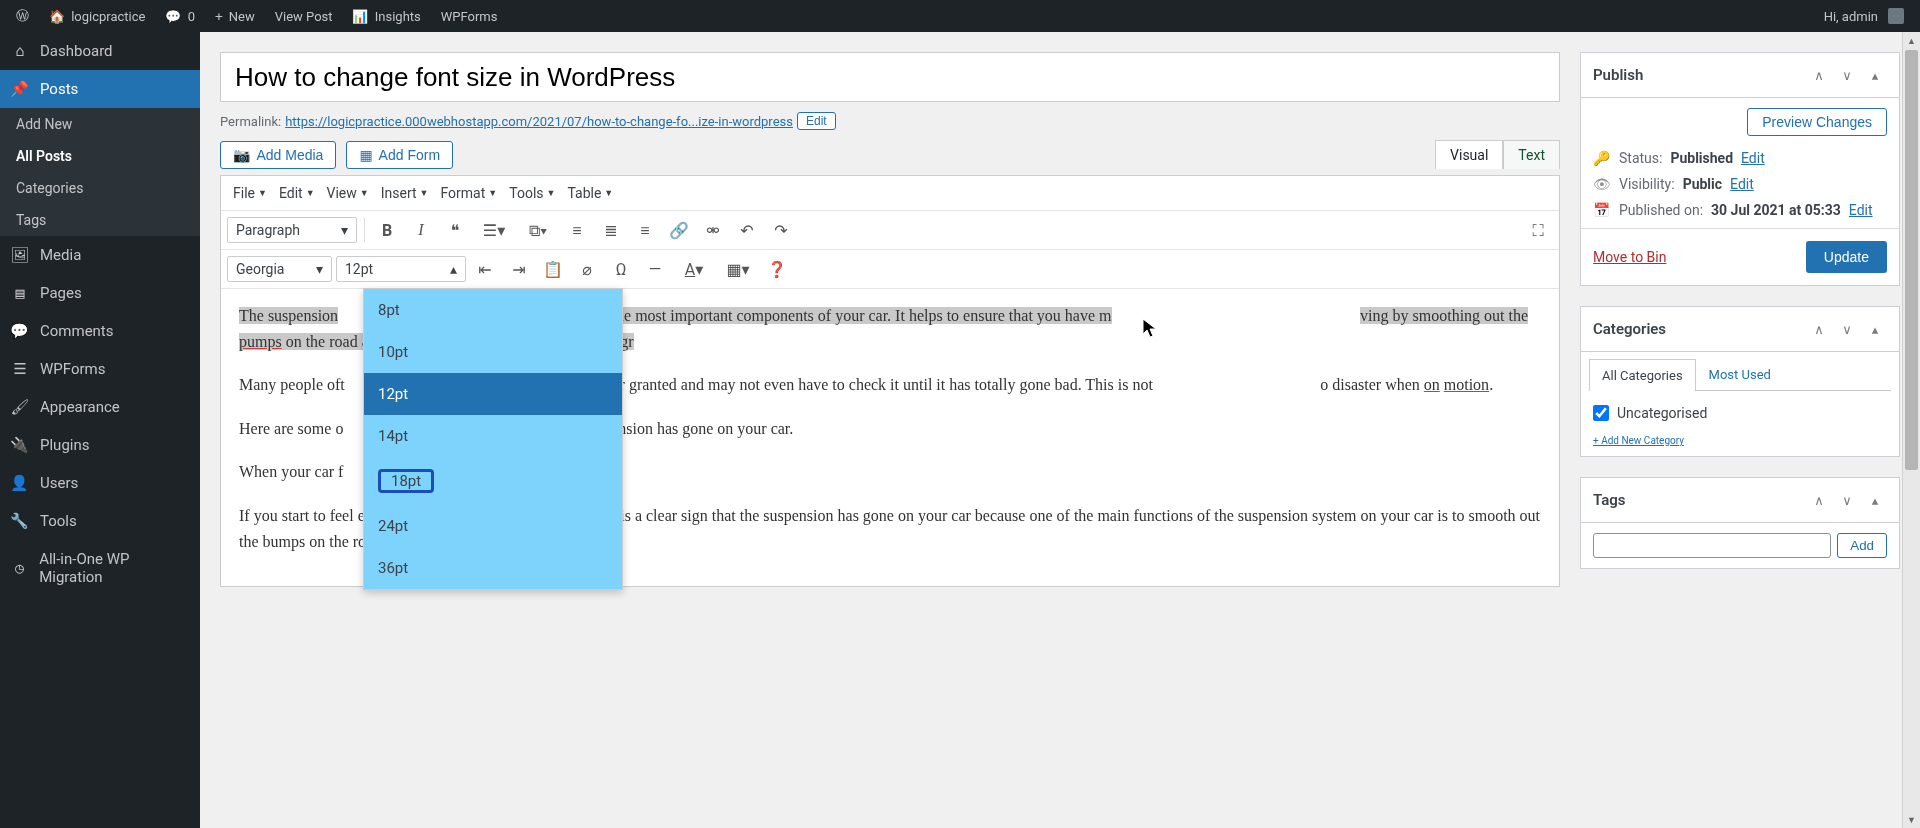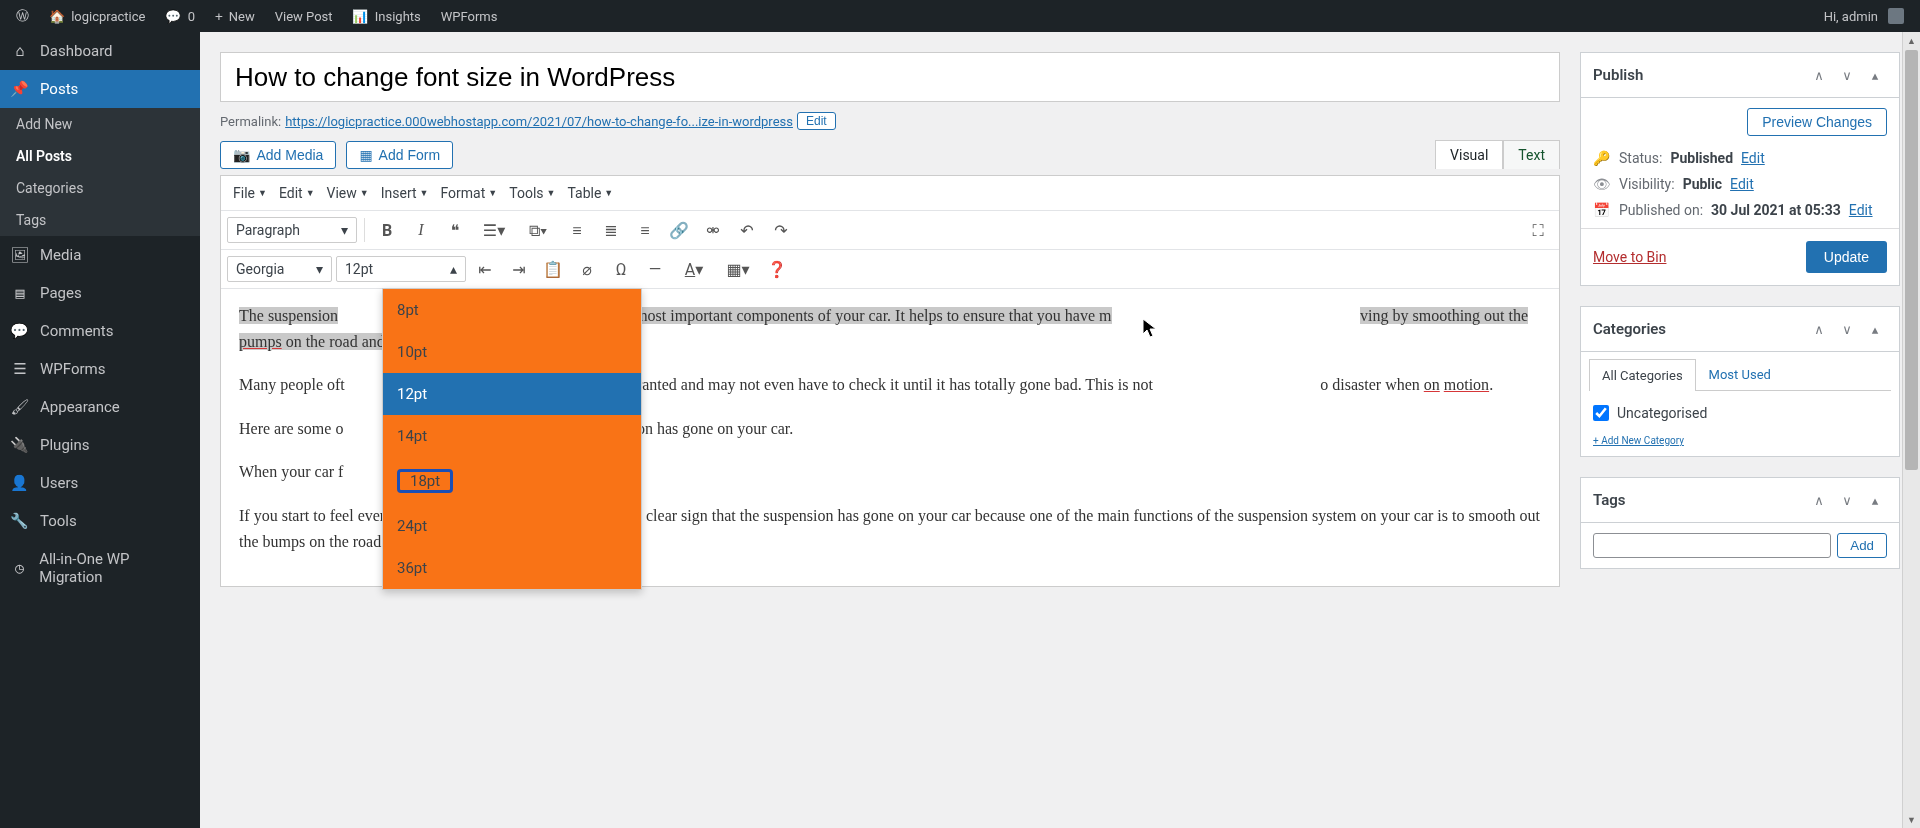--- a/index.html
+++ b/index.html
@@ -55,21 +55,21 @@
 .mce-dropdown.font { width: 105px; }
 .mce-dropdown.size { width: 130px; }
 .mce-btn { width: 30px; height: 30px; display: flex; align-items: center; justify-content: center; cursor: pointer; font-size: 16px; color: #555; border-radius: 2px; }
 .mce-btn.bold { font-weight: bold; }
 .mce-btn.italic { font-style: italic; font-family: serif; }
 .mce-btn.with-caret { width: 40px; }
 .mce-fullscreen { margin-left: auto; }
 .mce-sep { width: 1px; height: 24px; background: #ddd; margin: 0 3px; }
 
 
-.font-size-list { position: absolute; top: 100%; left: 161px; width: 260px; background: #f97316; border: 1px solid #ccc; box-shadow: 0 3px 8px rgba(0,0,0,0.2); z-index: 100; }
+.font-size-list { position: absolute; top: 100%; left: 142px; width: 260px; background: #7dd3fc; border: 1px solid #ccc; box-shadow: 0 3px 8px rgba(0,0,0,0.2); z-index: 100; }
 .fs-item { padding: 12px 14px; font-size: 15px; cursor: pointer; color: #3c434a; }
 .fs-item.active { background: #2271b1; color: #fff; }
 .fs-item .fs18 { border: 3px solid #1a4fb7; border-radius: 4px; padding: 0 10px; display: inline-block; }
 
 
 .editor-content { padding: 14px 18px; font-family: Georgia, serif; font-size: 16px; line-height: 1.6; color: #333; min-height: 280px; }
 .editor-content p { margin-bottom: 18px; }
 .editor-content .sel { background: #c9c9c9; }
 .underline { text-decoration: underline; text-decoration-color: #d63638; }
 .underline2 { text-decoration: underline; text-decoration-color: #d63638; }

